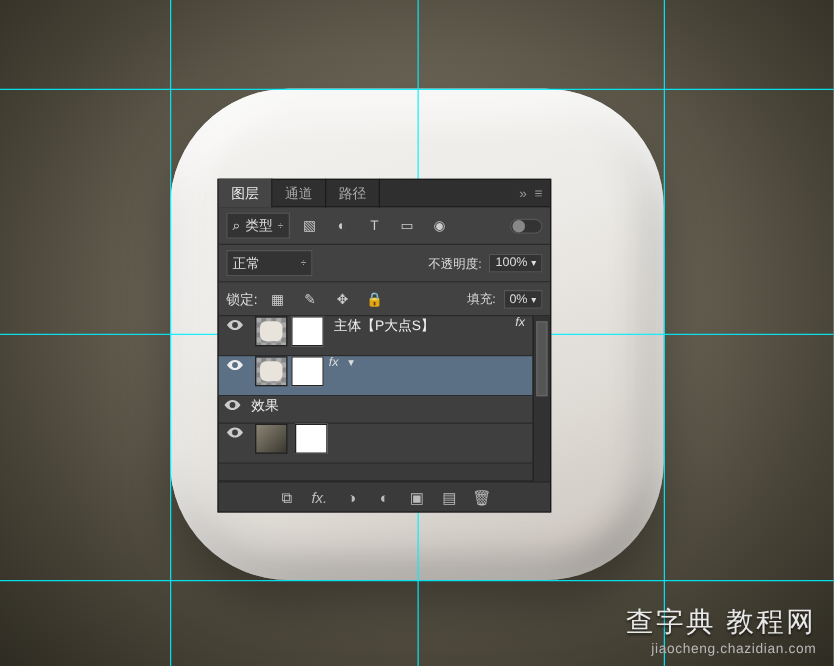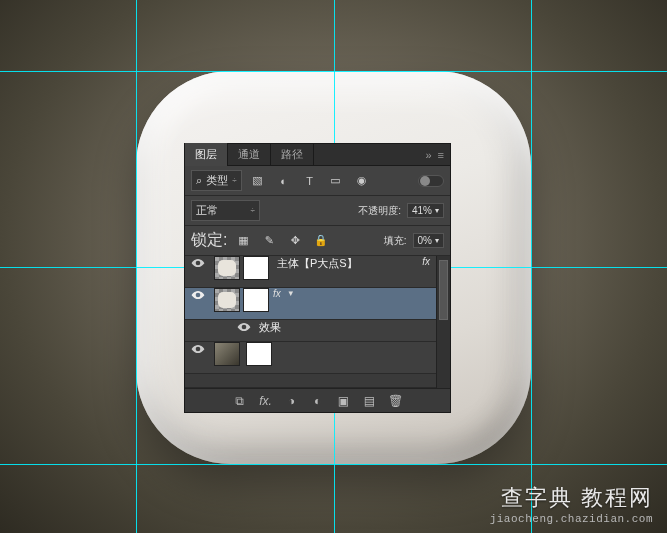--- a/index.html
+++ b/index.html
@@ -26,21 +26,21 @@
     inset 0 20px 30px rgba(255,255,255,0.8),
     inset 0 -18px 30px rgba(0,0,0,0.18),
     inset 18px 0 30px rgba(255,255,255,0.4),
     inset -18px 0 30px rgba(0,0,0,0.12),
     0 20px 40px rgba(0,0,0,0.35);
   z-index: 2;
 }
 
 .panel {
   position: absolute;
-  left: 184px; top: 143px;
+  left: 174px; top: 143px;
   width: 267px;
   background: #3f3f3f;
   border: 1px solid #1a1a1a;
   font-size: 11px;
   color: #ddd;
   z-index: 10;
 }
 .tabs {
   display: flex; align-items: center;
   background: #2f2f2f;
@@ -81,21 +81,21 @@
   padding: 1px 4px; display: flex; align-items: center; gap: 3px;
   font-size: 10px;
 }
 .layer-row {
   display: flex; align-items: flex-start;
   height: 32px;
   border-bottom: 1px solid #2a2a2a;
   padding-right: 4px;
 }
 .layer-row.selected { background: #5b6f85; }
-.layer-row.sub { height: 22px; padding-left: 48px; }
+.layer-row.sub { height: 22px; }
 .eye-col {
   width: 26px; display: flex; align-items: center; justify-content: center;
   color: #ccc;
 }
 .thumb {
   width: 26px; height: 24px;
   background: repeating-conic-gradient(#888 0 25%, #aaa 0 50%) 0 0/8px 8px;
   border: 1px solid #222;
   margin: 0 3px;
   position: relative;
@@ -151,21 +151,21 @@
 
 .watermark {
   position: absolute;
   right: 14px; bottom: 8px;
   text-align: right;
   color: #cfcfcf;
   z-index: 20;
   font-family: "SimHei", sans-serif;
 }
 .watermark .line1 { font-size: 22px; letter-spacing: 2px; color: #e8e8e8; text-shadow: 0 1px 2px rgba(0,0,0,0.6); margin-top: 41px; }
-.watermark .line2 { font-size: 11px; color: #b8b8b8; letter-spacing: 0.5px; font-family: Liberation Mono, monospace; }
+.watermark .line2 { font-size: 11px; color: #b8b8b8; letter-spacing: 0.5px; }
 svg.eye { width: 14px; height: 14px; }
 </style>
 </head>
 <body>
 
 <div class="guide-h gh1"></div>
 <div class="guide-h gh2"></div>
 <div class="guide-h gh3"></div>
 <div class="guide-v gv1"></div>
 <div class="guide-v gv2"></div>
@@ -201,27 +201,27 @@
     </div>
   </div>
 
   <div class="row">
     <div class="select" style="width:69px">
       <span>正常</span>
       <span class="caret" style="margin-left:auto">÷</span>
     </div>
     <span style="margin-left:auto;font-size:10px">不透明度:</span>
     <div class="pct-box">
-      <span>41%</span>
+      <span>100%</span>
       <span style="font-size:8px">▾</span>
     </div>
   </div>
 
   <div class="row">
-    <span style="font-size:16px">锁定:</span>
+    <span style="font-size:11px">锁定:</span>
     <div class="mini-btn">▦</div>
     <div class="mini-btn">✎</div>
     <div class="mini-btn">✥</div>
     <div class="mini-btn">🔒</div>
     <span style="margin-left:auto;font-size:10px">填充:</span>
     <div class="pct-box">
       <span>0%</span>
       <span style="font-size:8px">▾</span>
     </div>
   </div>

